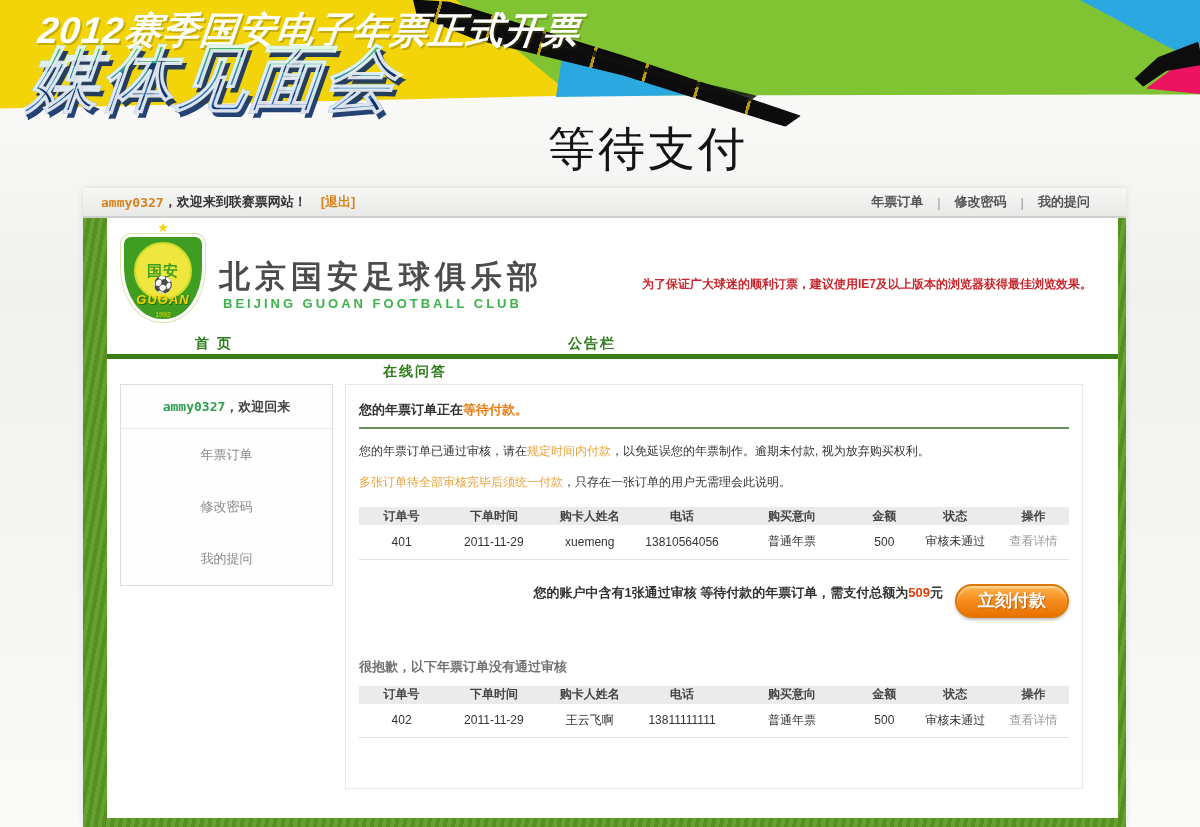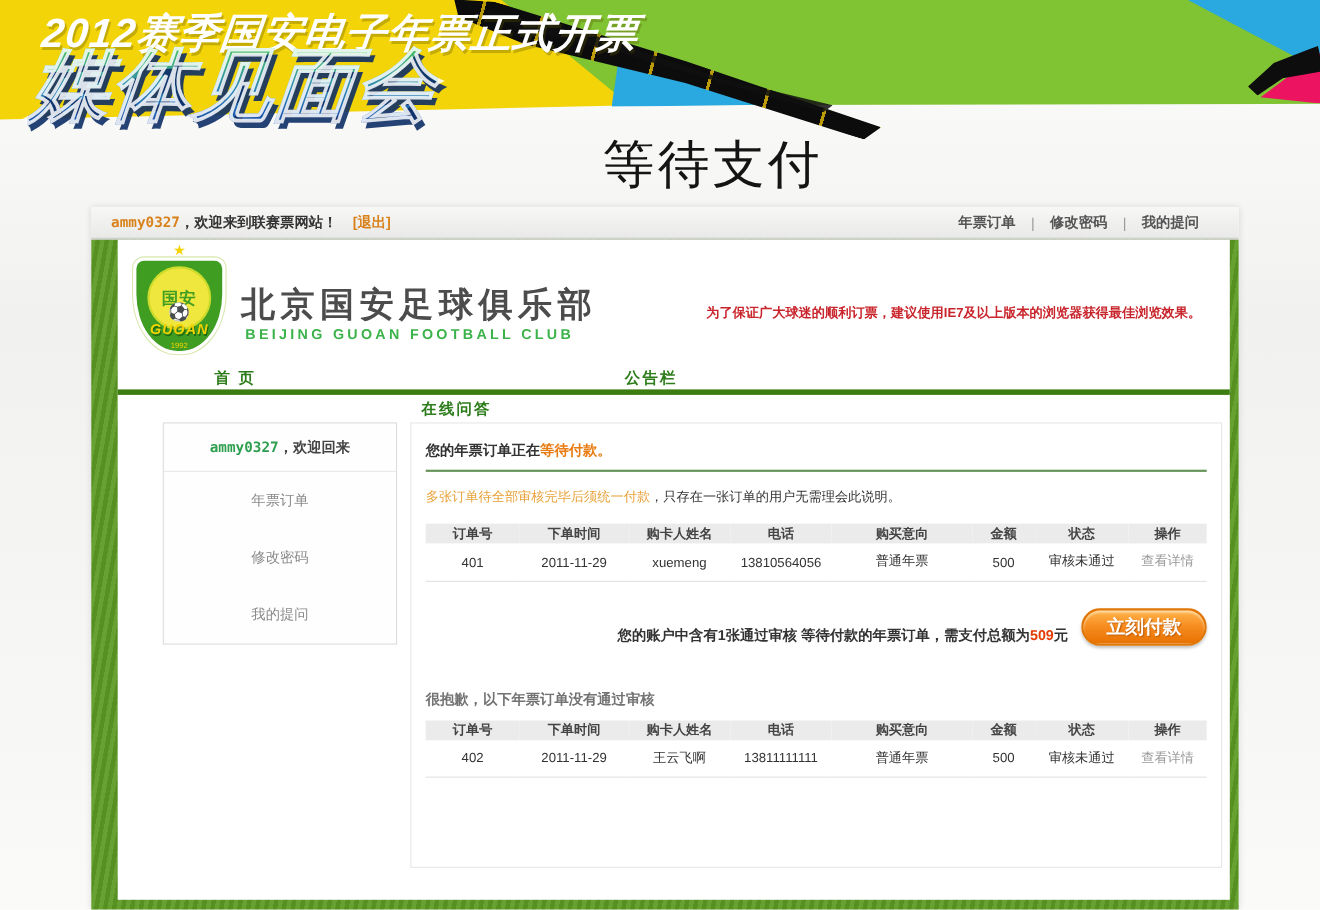--- a/index.html
+++ b/index.html
@@ -87,42 +87,42 @@
   .club-en { position:absolute; left:116px; top:78px; font-size:13px; font-weight:bold;
              color:#3cb34a; letter-spacing:3px; white-space:nowrap; }
   .browser-notice { position:absolute; right:26px; top:58px; font-size:12px; font-weight:bold;
                     color:#c9252c; white-space:nowrap; }
   
   .nav { height:29px; border-bottom:5px solid #3c7d11; position:relative;
          font-size:14px; font-weight:bold; color:#2e7d1c; }
   .nav span { position:absolute; top:5px; cursor:pointer; letter-spacing:2px; }
   .nav .n0 { left:88px; } .nav .n1 { left:276px;margin-top:28px; } .nav .n2 { left:461px; }
   
-  .content { position:relative; height:454px;margin-left:28px; }
+  .content { position:relative; height:454px; }
   .sidebar { position:absolute; left:13px; top:25px; width:213px; border:1px solid #ddd;
              background:#fefefe; text-align:center; font-size:13px; }
   .welcome { height:44px; line-height:44px; border-bottom:1px solid #e8e8e8;
              font-weight:bold; color:#444; }
   .welcome .user { color:#2e9e4f; font-family:"DejaVu Sans Mono",monospace; }
   .side-item { height:52px; line-height:52px; color:#8a8a8a; cursor:pointer; }
   .panel { position:absolute; left:238px; top:25px; width:738px; height:405px;
            border:1px solid #e7e7e7; padding:16px 13px; }
   .panel-title { font-size:13px; font-weight:bold; color:#333; padding-bottom:8px;
                  border-bottom:2px solid #68945a; }
   .panel-title .hl { color:#e87c12; }
   .para { font-size:12px; color:#333; margin-top:14px; }
   .para .em { color:#e8a23a; }
   table { width:100%; border-collapse:collapse; margin-top:16px; font-size:12px;
           color:#333; text-align:center; }
   thead th { background:#ebebeb; height:18px; font-weight:bold; color:#444; }
   tbody td { height:34px; border-bottom:1px solid #e2e2e2; }
   td.detail { color:#999; cursor:pointer; }
   th.c0{width:12%} th.c1{width:14%} th.c2{width:13%} th.c3{width:13%}
   th.c4{width:18%} th.c5{width:8%} th.c6{width:12%} th.c7{width:10%}
-  .payrow { display:flex; align-items:flex-end; justify-content:flex-end; margin-top:24px;
+  .payrow { display:flex; align-items:flex-start; justify-content:flex-end; margin-top:24px;
             font-size:13px; font-weight:bold; color:#333; gap:12px; }
   .payrow .amount { color:#e33b00; }
   .paybtn { width:114px; height:34px; border-radius:17px;
             background:linear-gradient(#feb54a,#f68b1f 50%,#e87200);
             border:2px solid #e07604; color:#fff; font-size:17px; font-weight:bold;
             font-family:"Liberation Sans",sans-serif;
             text-shadow:1px 1px 1px rgba(160,70,0,.6);
             box-shadow:inset 0 2px 2px rgba(255,255,255,.5), 0 2px 3px rgba(0,0,0,.25);
             cursor:pointer; }
   .rejected-title { margin-top:40px; font-size:13px; font-weight:bold; color:#737373; }
@@ -195,20 +195,23 @@
           <div class="side-item">修改密码</div>
           <div class="side-item">我的提问</div>
         </div>
 
         <div class="panel">
           <div class="panel-title">
             <span>您的年票订单正在</span><span class="hl">等待付款。</span>
           </div>
 
           <div class="para">
+            <span>您的年票订单已通过审核，请在</span><span class="em">规定时间内付款</span><span>，以免延误您的年票制作。逾期未付款, 视为放弃购买权利。</span>
+          </div>
+          <div class="para">
             <span class="em">多张订单待全部审核完毕后须统一付款</span><span>，只存在一张订单的用户无需理会此说明。</span>
           </div>
 
           <table>
             <thead>
               <tr>
                 <th class="c0">订单号</th>
                 <th class="c1">下单时间</th>
                 <th class="c2">购卡人姓名</th>
                 <th class="c3">电话</th>

